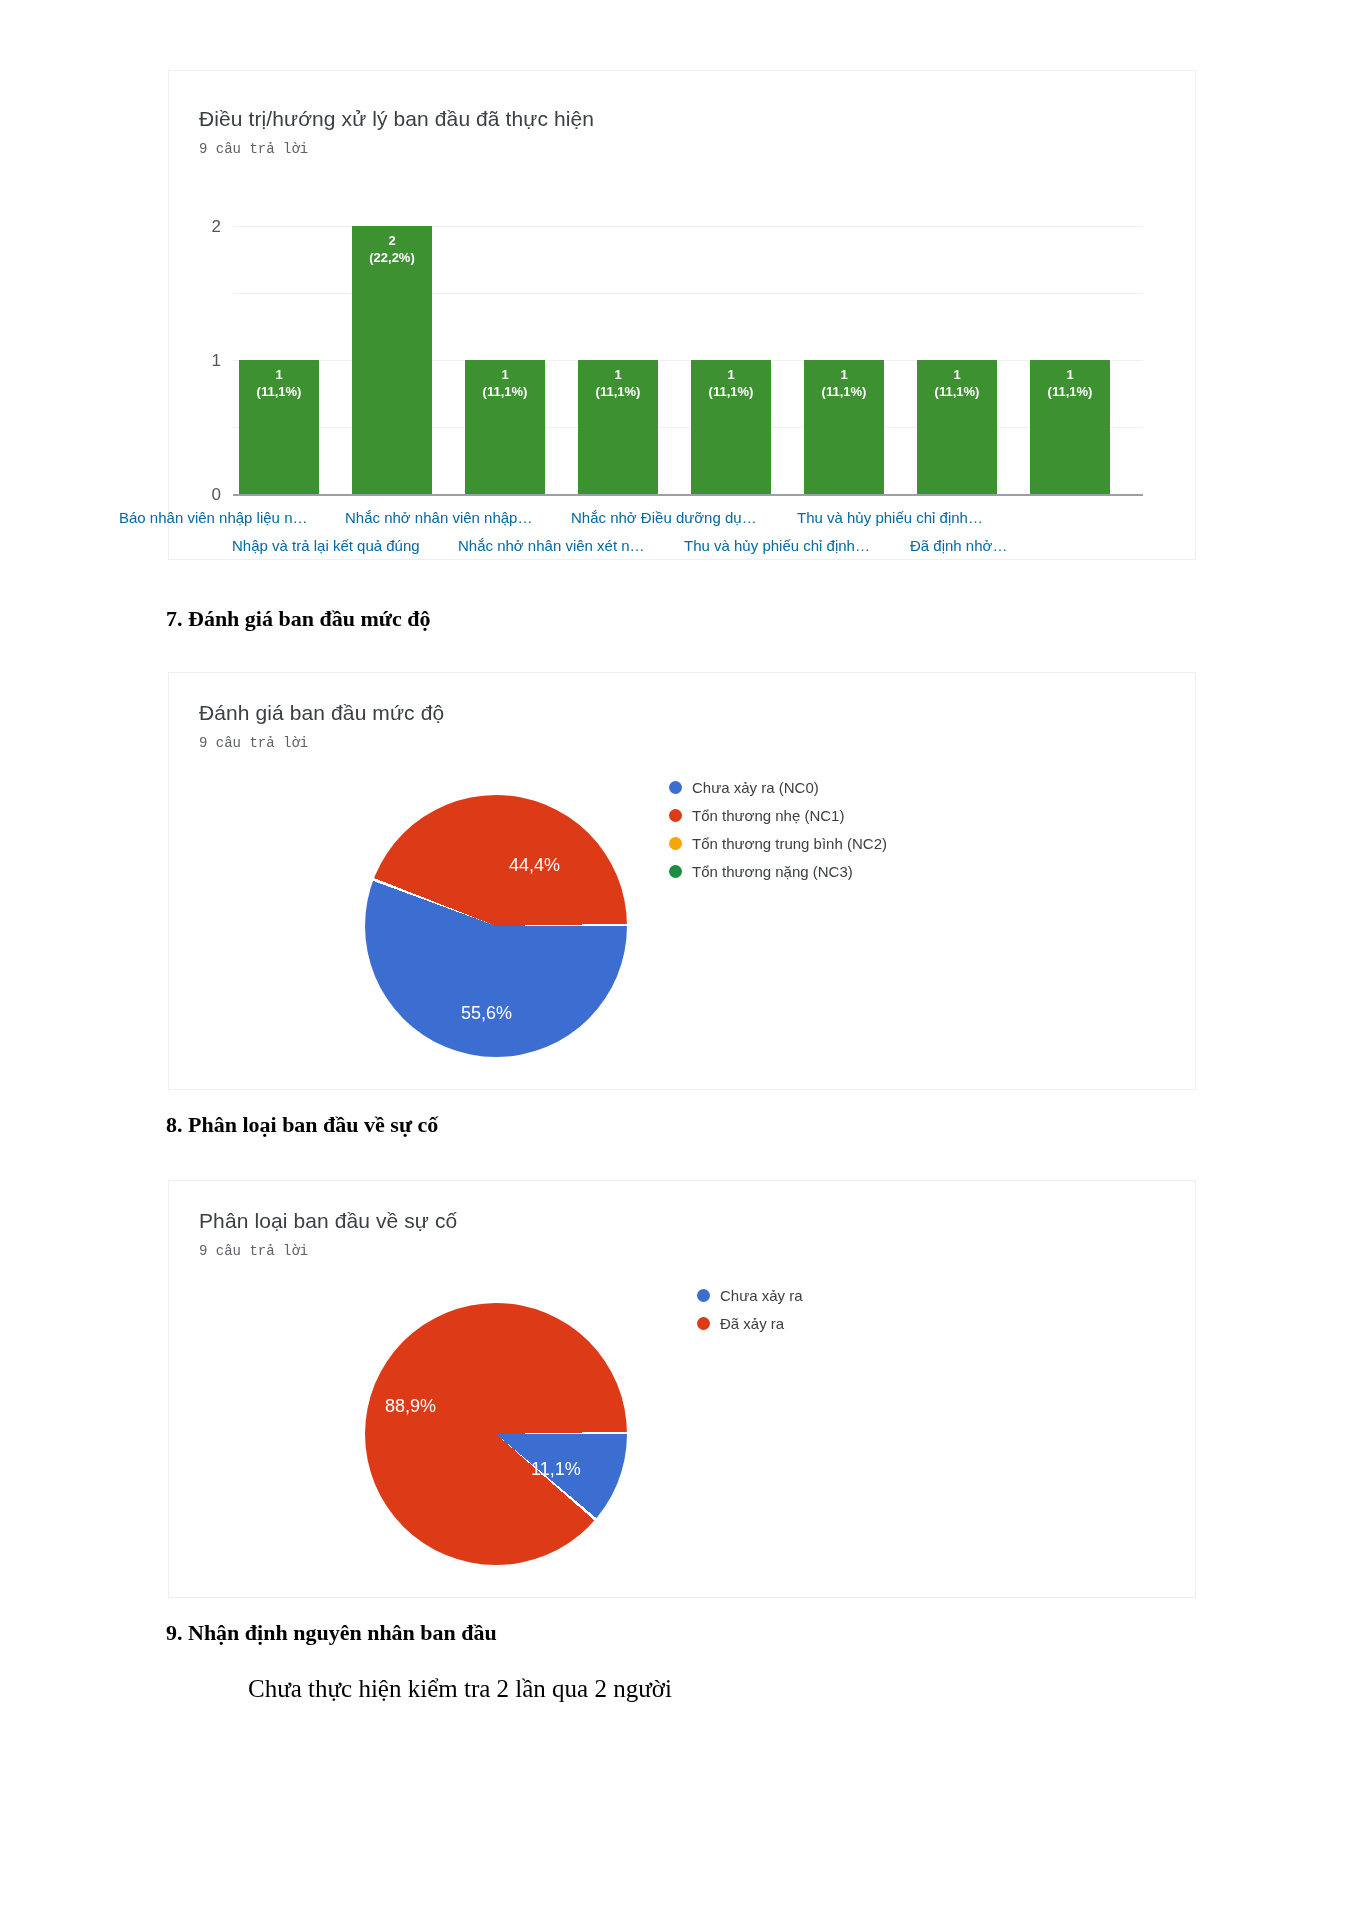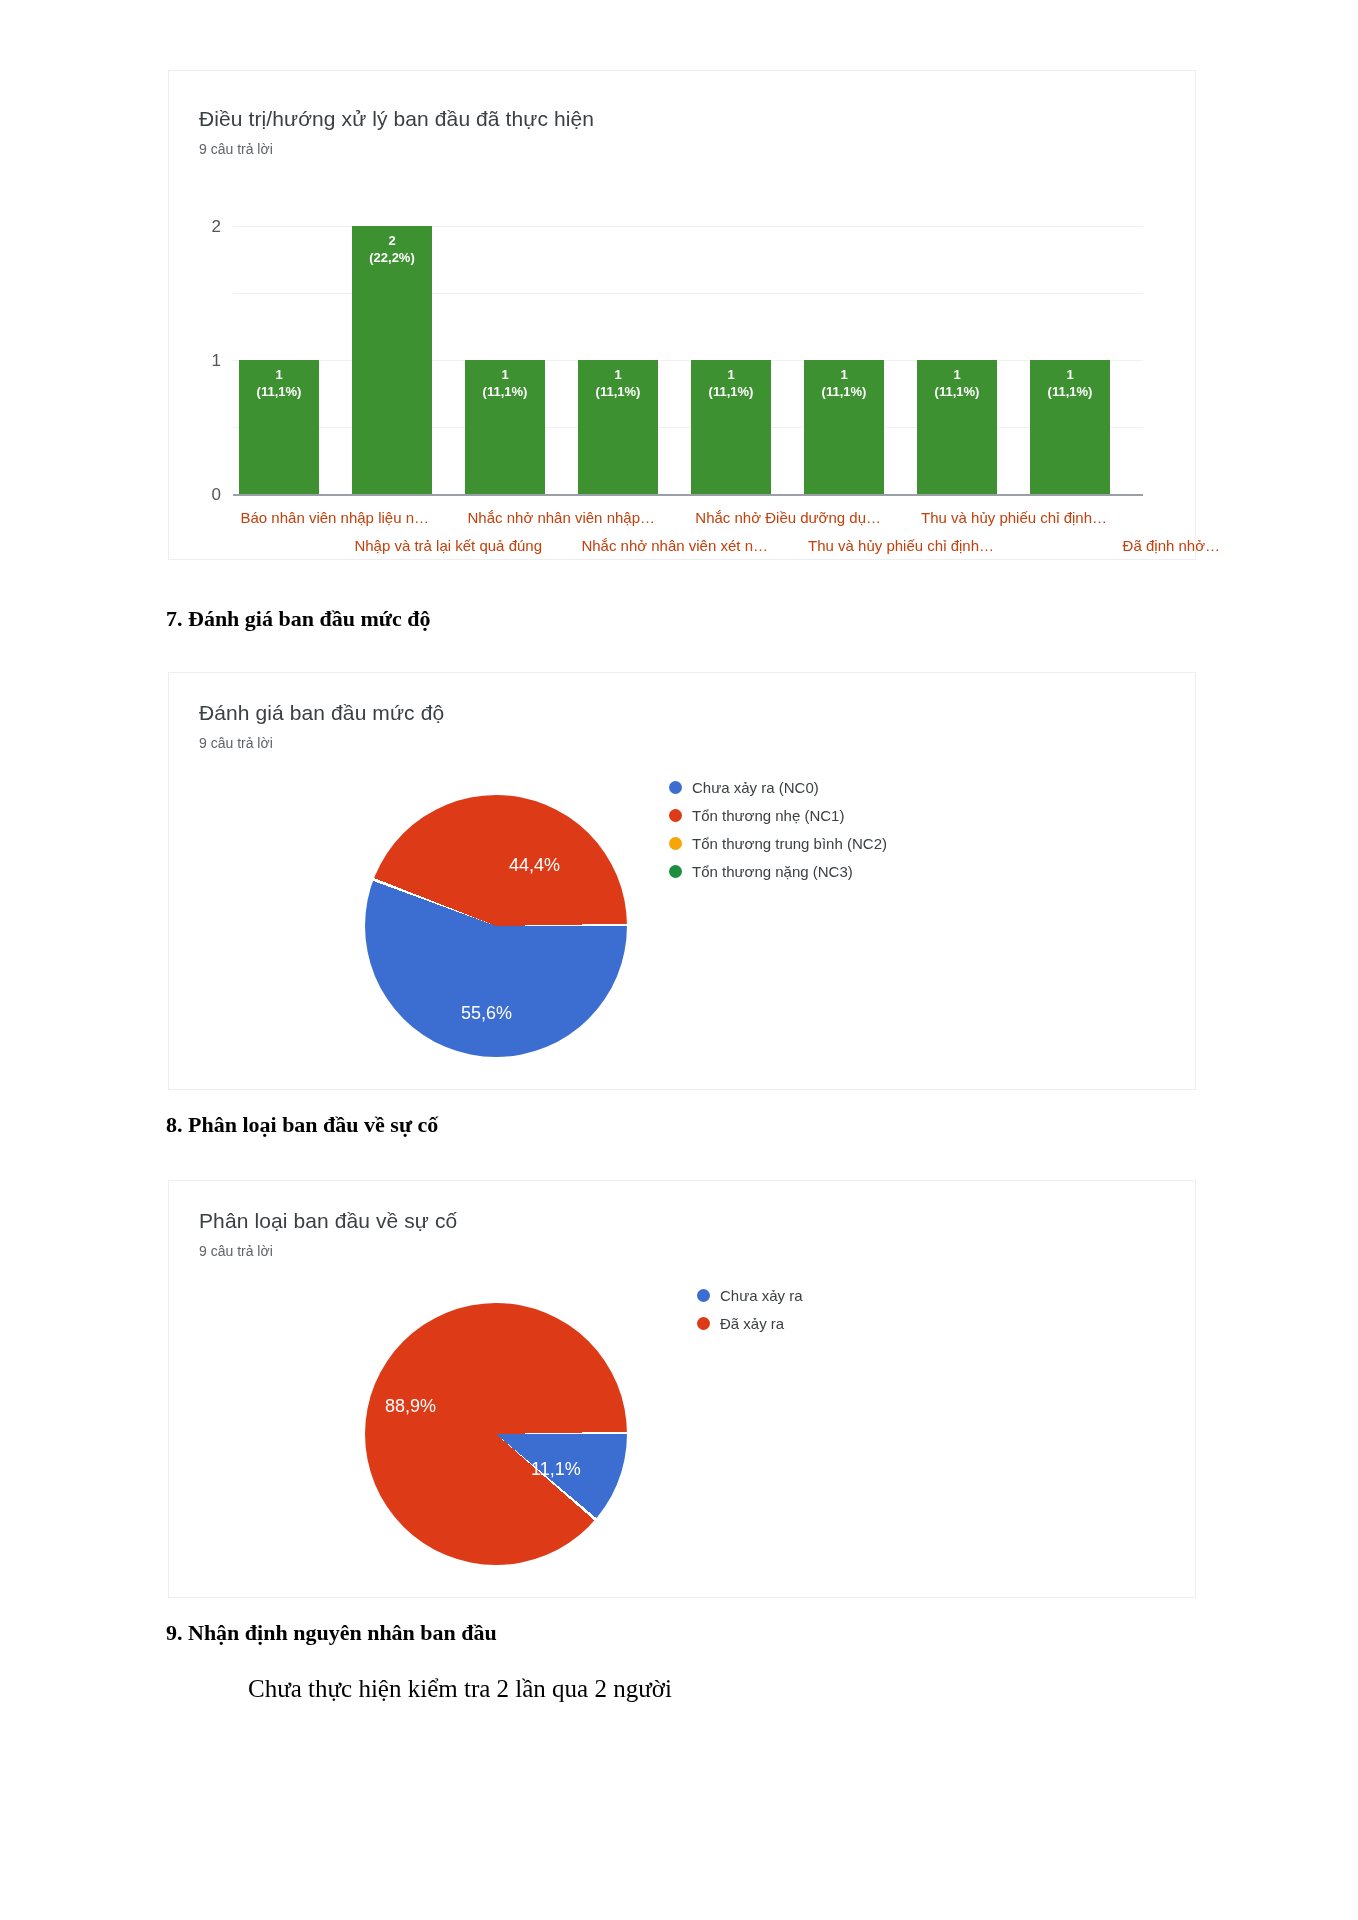--- a/index.html
+++ b/index.html
@@ -27,21 +27,21 @@
   }
   .chart-title {
     font-family: "Liberation Sans", sans-serif;
     font-size: 21px;
     color: #3c4043;
     font-weight: 400;
     letter-spacing: 0.1px;
     white-space: nowrap;
   }
   .chart-sub {
-    font-family: Liberation Sans, sans-serif;
+    font-family: Liberation Mono, monospace;
     font-size: 14px;
     color: #5f6368;
     font-weight: 400;
     white-space: nowrap;
   }
 
   
   .plot {
     position: absolute;
     box-sizing: border-box;
@@ -81,23 +81,23 @@
     font-size: 13px;
     color: #ffffff;
     line-height: 17px;
     font-weight: 700;
     pointer-events: none;
   }
   .xlab {
     position: absolute;
     font-family: "Liberation Sans", sans-serif;
     font-size: 15px;
-    color: #c2410c;
-    white-space: nowrap;
-    text-align: right;
+    color: #0369a1;
+    white-space: nowrap;
+    text-align: left;
   }
 
   
   .pie {
     position: absolute;
     border-radius: 50%;
   }
   .pie-pct {
     position: absolute;
     font-family: "Liberation Sans", sans-serif;

